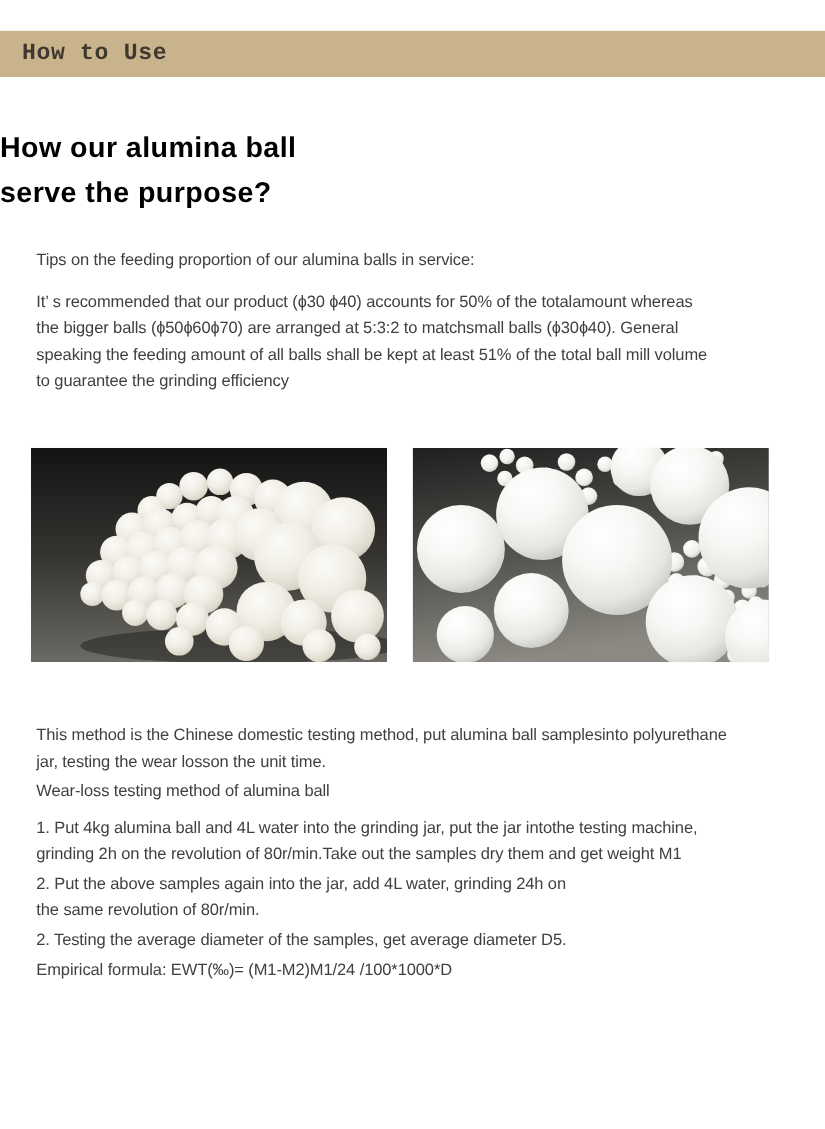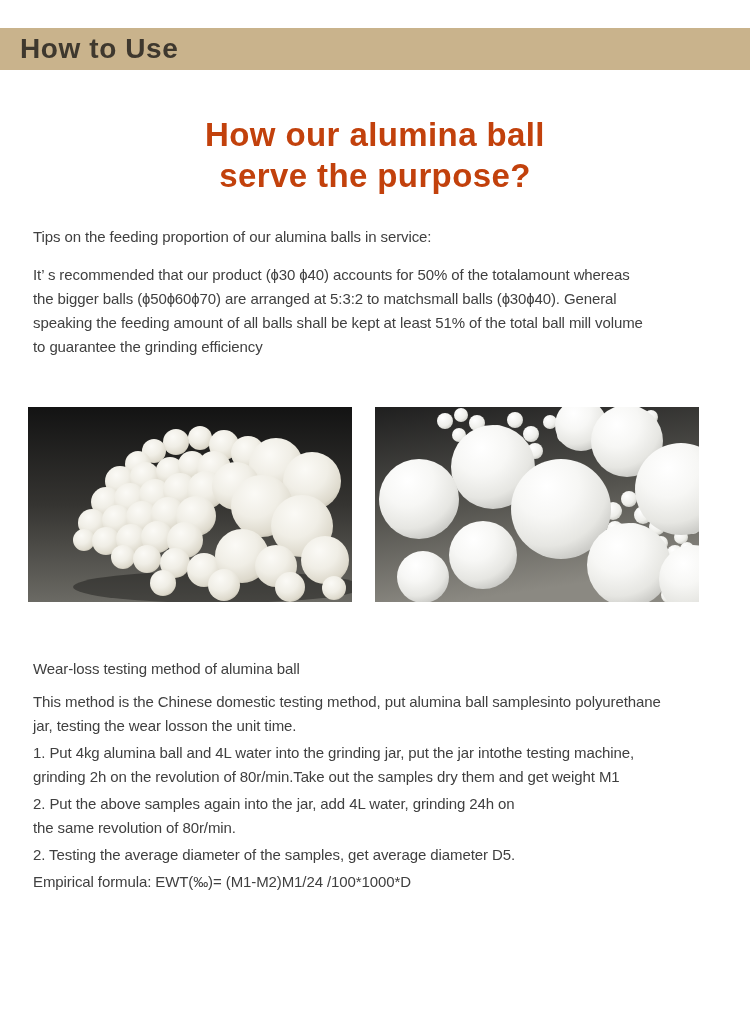--- a/index.html
+++ b/index.html
@@ -16,34 +16,35 @@
   .topbar {
     margin-top: 28px;
     height: 42px;
     background: #c9b38c;
     display: flex;
     align-items: center;
     padding-left: 20px;
     box-sizing: border-box;
   }
   .topbar .bar-title {
-    font-size: 28px;
+    font-size: 21px;
     font-weight: 700;
     color: #3e382e;
     letter-spacing: 0.6px;
+    font-family: Liberation Mono, monospace;
   }
 
   
   .main-title {
     margin: 44px 0 0 0;
-    text-align: center;
-    font-size: 33px;
+    text-align: left;
+    font-size: 26px;
     line-height: 41px;
     font-weight: 700;
-    color: #c2410c;
+    color: #000000;
     letter-spacing: 0.4px;
     white-space: pre-line;
   }
 
   
   .bodytext {
     font-size: 15px;
     line-height: 24px;
     letter-spacing: -0.1px;
     color: #404040;
@@ -225,23 +226,23 @@
           <circle cx="254" cy="158" r="42"></circle>
           <circle cx="318" cy="172" r="34"></circle>
           <circle cx="48" cy="170" r="26"></circle>
         </g>
       </svg>
     </div>
 
   </div>
 
   <div class="wear">
-    <p class="bodytext wear-title">Wear-loss testing method of alumina ball</p>
     <p class="bodytext">This method is the Chinese domestic testing method, put alumina ball samplesinto polyurethane
 jar, testing the wear losson the unit time.</p>
+    <p class="bodytext wear-title">Wear-loss testing method of alumina ball</p>
     <p class="bodytext">1. Put 4kg alumina ball and 4L water into the grinding jar, put the jar intothe testing machine,
 grinding 2h on the revolution of 80r/min.Take out the samples dry them and get weight M1</p>
     <p class="bodytext">2. Put the above samples again into the jar, add 4L water, grinding 24h on
 the same revolution of 80r/min.</p>
     <p class="bodytext">2. Testing the average diameter of the samples, get average diameter D5.</p>
     <p class="bodytext">Empirical formula: EWT(‰)= (M1-M2)M1/24 /100*1000*D</p>
   </div>
 
 </div>
 

